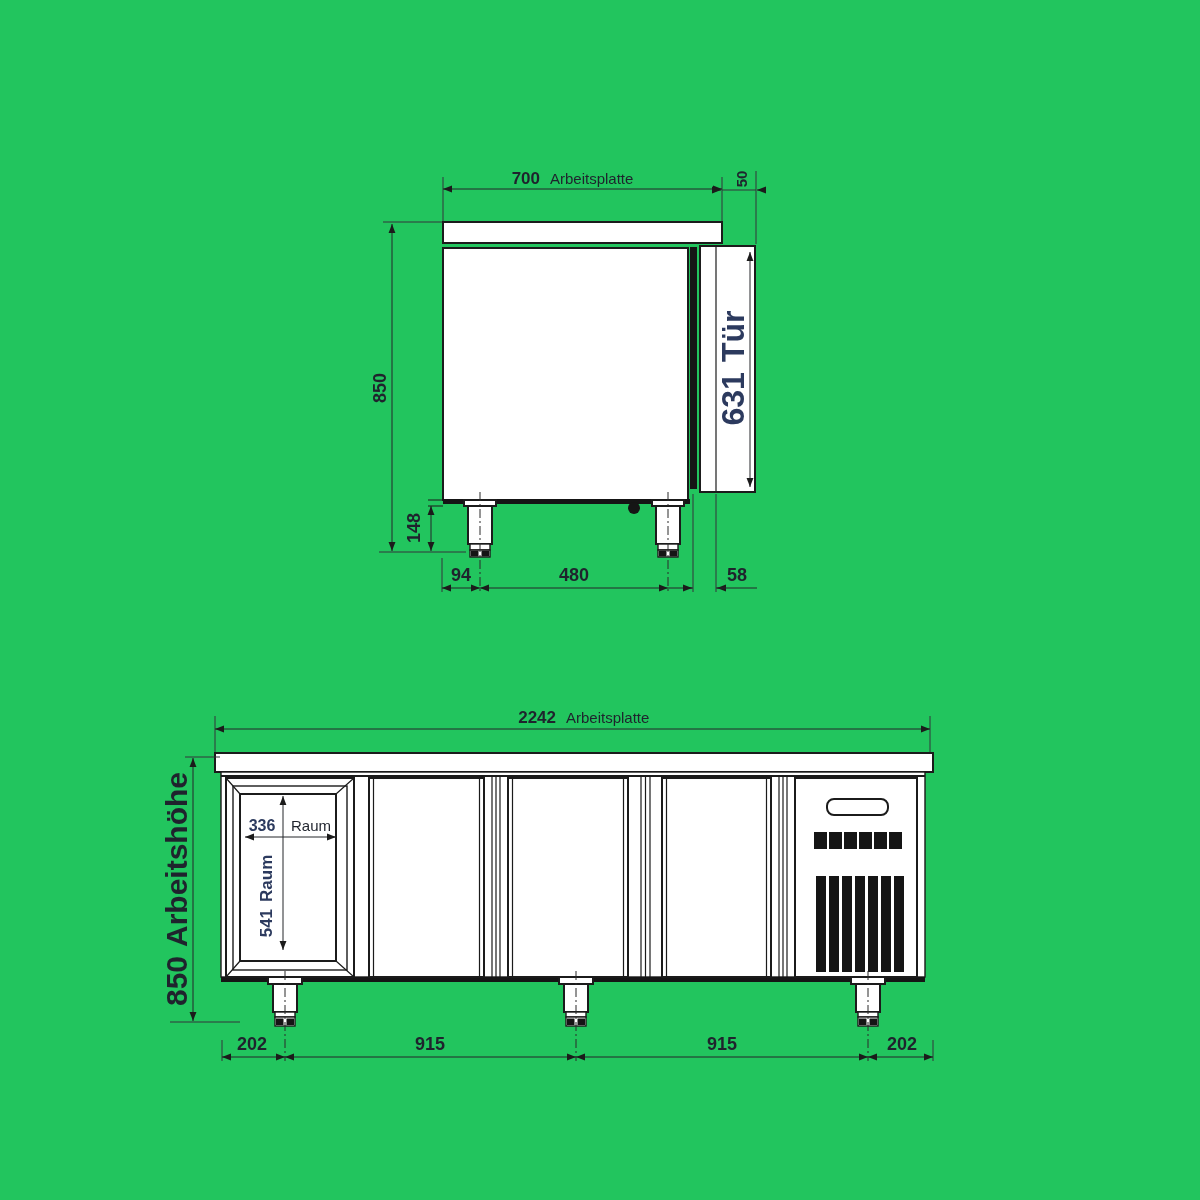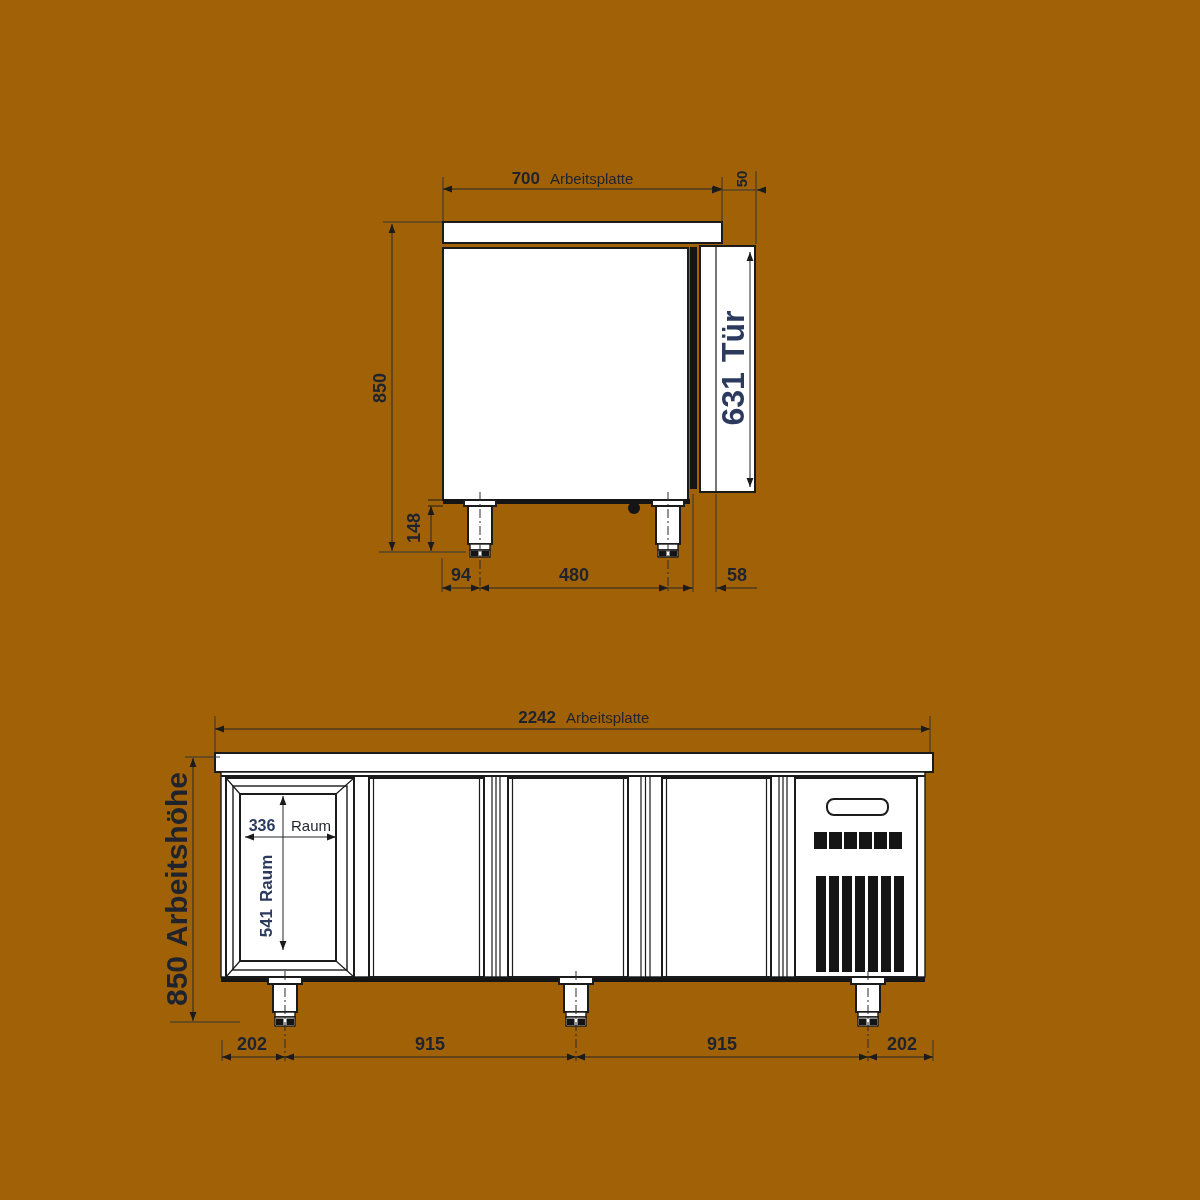--- a/index.html
+++ b/index.html
@@ -1,16 +1,16 @@
 <!DOCTYPE html>
 <html><head>
 <meta charset="utf-8">
 <style>
   html,body{margin:0;padding:0;background:#ffffff;}
-  .canvas{position:relative;width:1200px;height:1200px;background:#a16207;overflow:hidden;
+  .canvas{position:relative;width:1200px;height:1200px;background:#22c55e;overflow:hidden;
           font-family:"Liberation Sans", sans-serif;}
   svg{position:absolute;overflow:visible;}
   #side-view{left:350px;top:150px;width:480px;height:460px;}
   #front-view{left:140px;top:680px;width:820px;height:410px;}
   .ol{fill:#ffffff;stroke:#1b1b1b;stroke-width:2;}
   .ol1{fill:#ffffff;stroke:#1b1b1b;stroke-width:1.4;}
   .ln{stroke:#1b1b1b;stroke-width:2;fill:none;}
   .ln1{stroke:#1b1b1b;stroke-width:1.2;fill:none;}
   .blk{fill:#151515;stroke:none;}
   .dim{stroke:#24262b;stroke-width:1;fill:none;}

